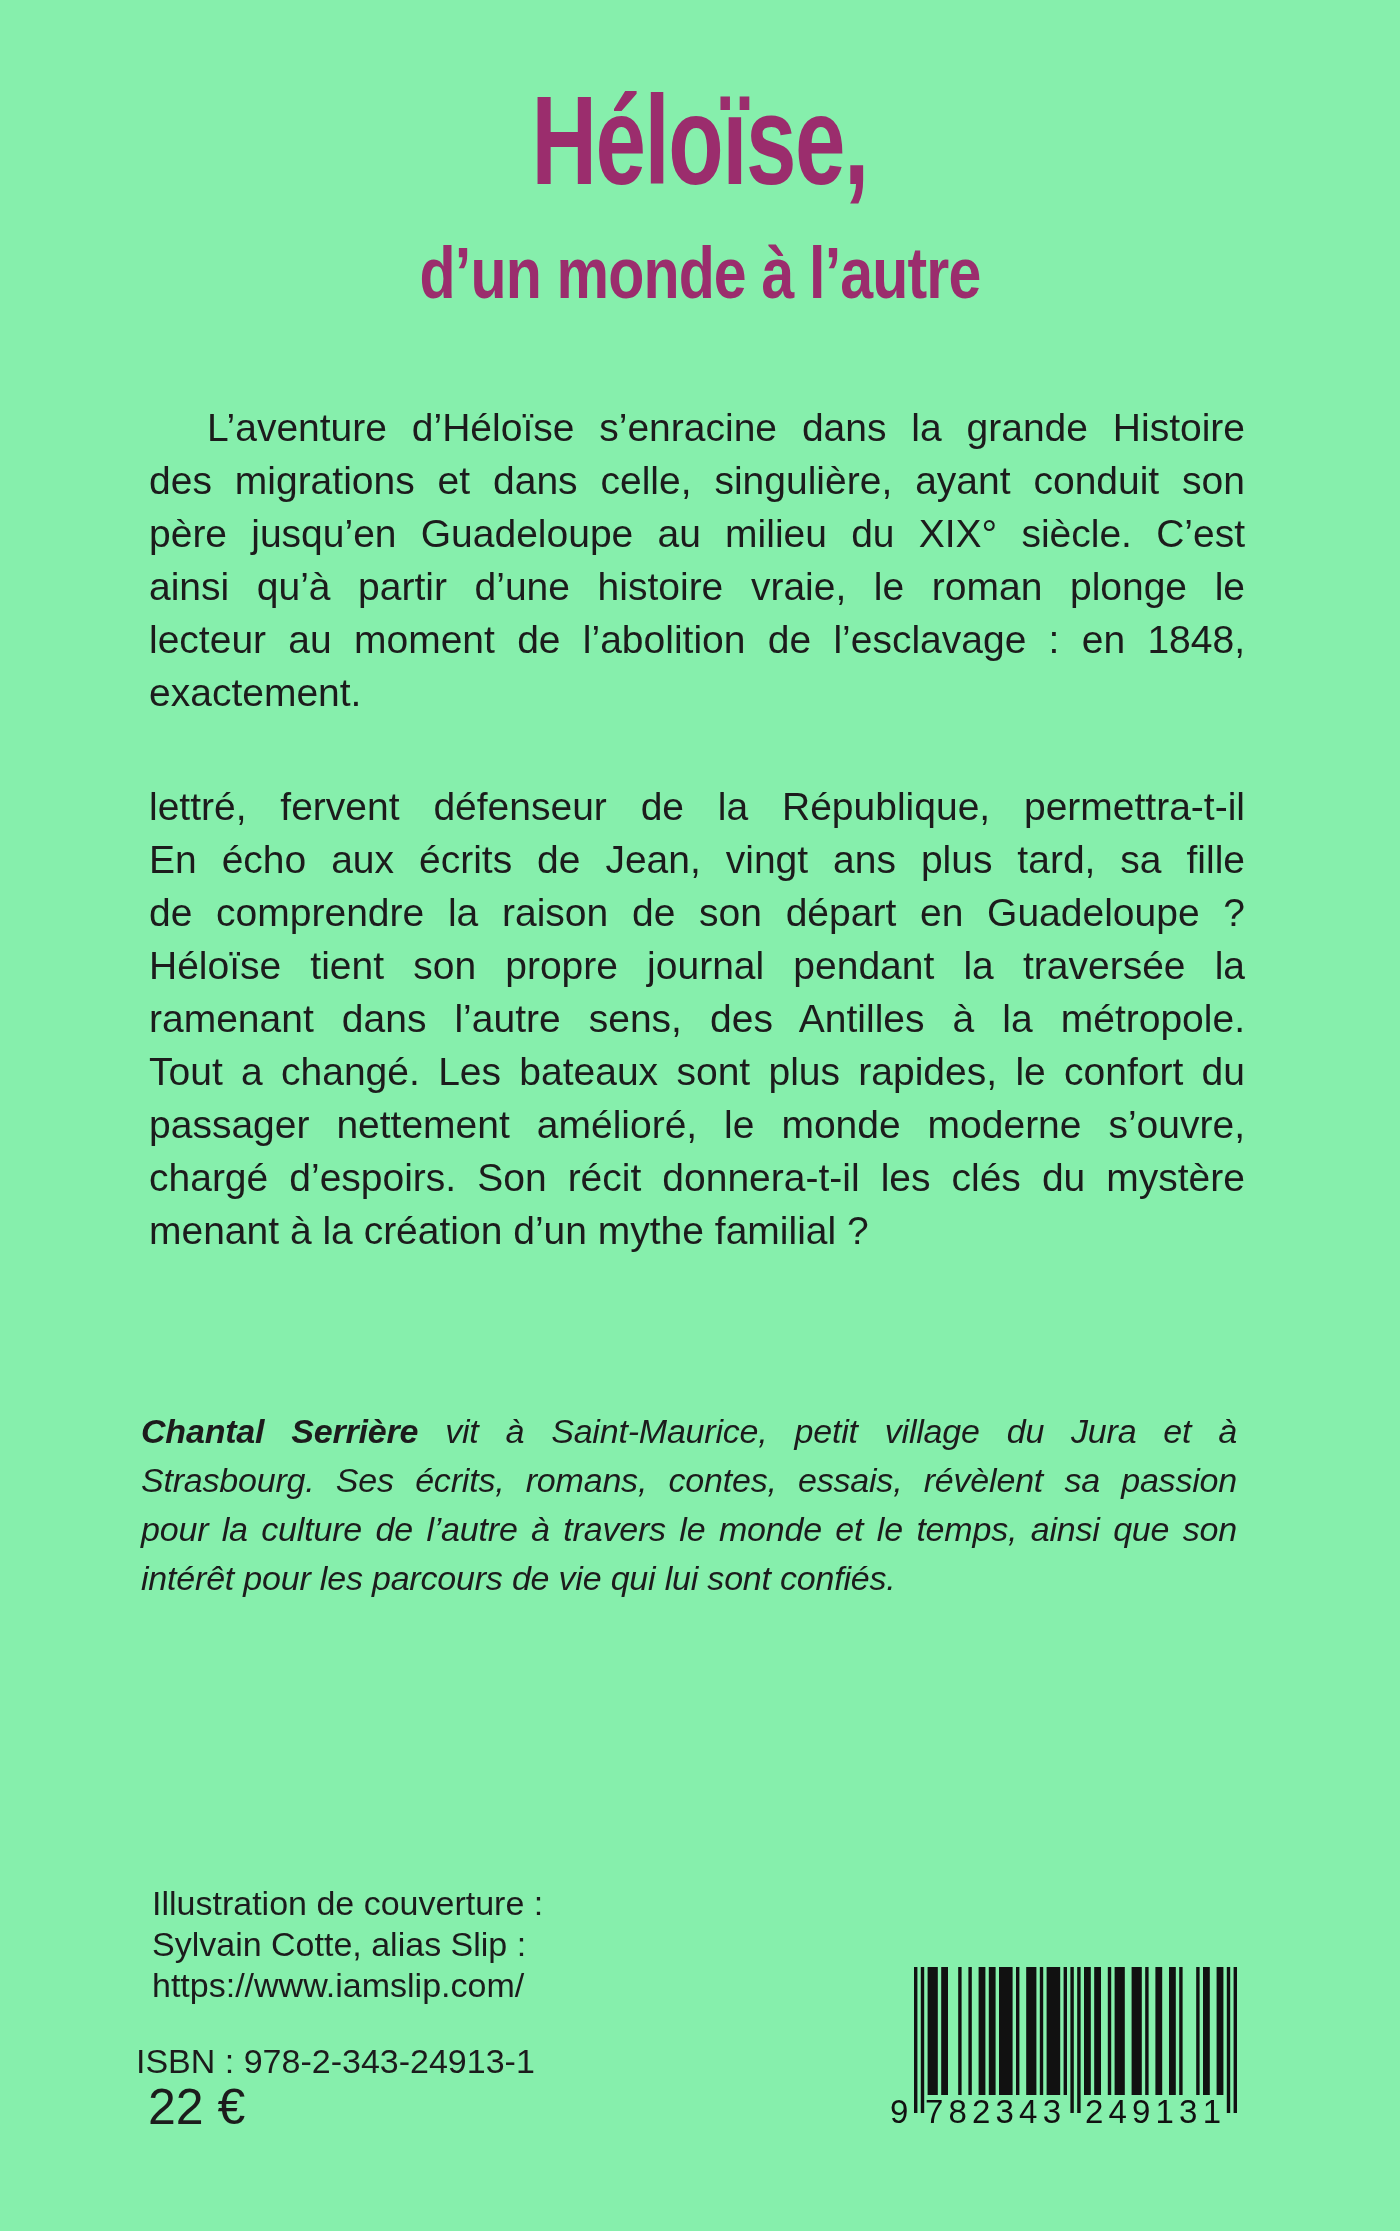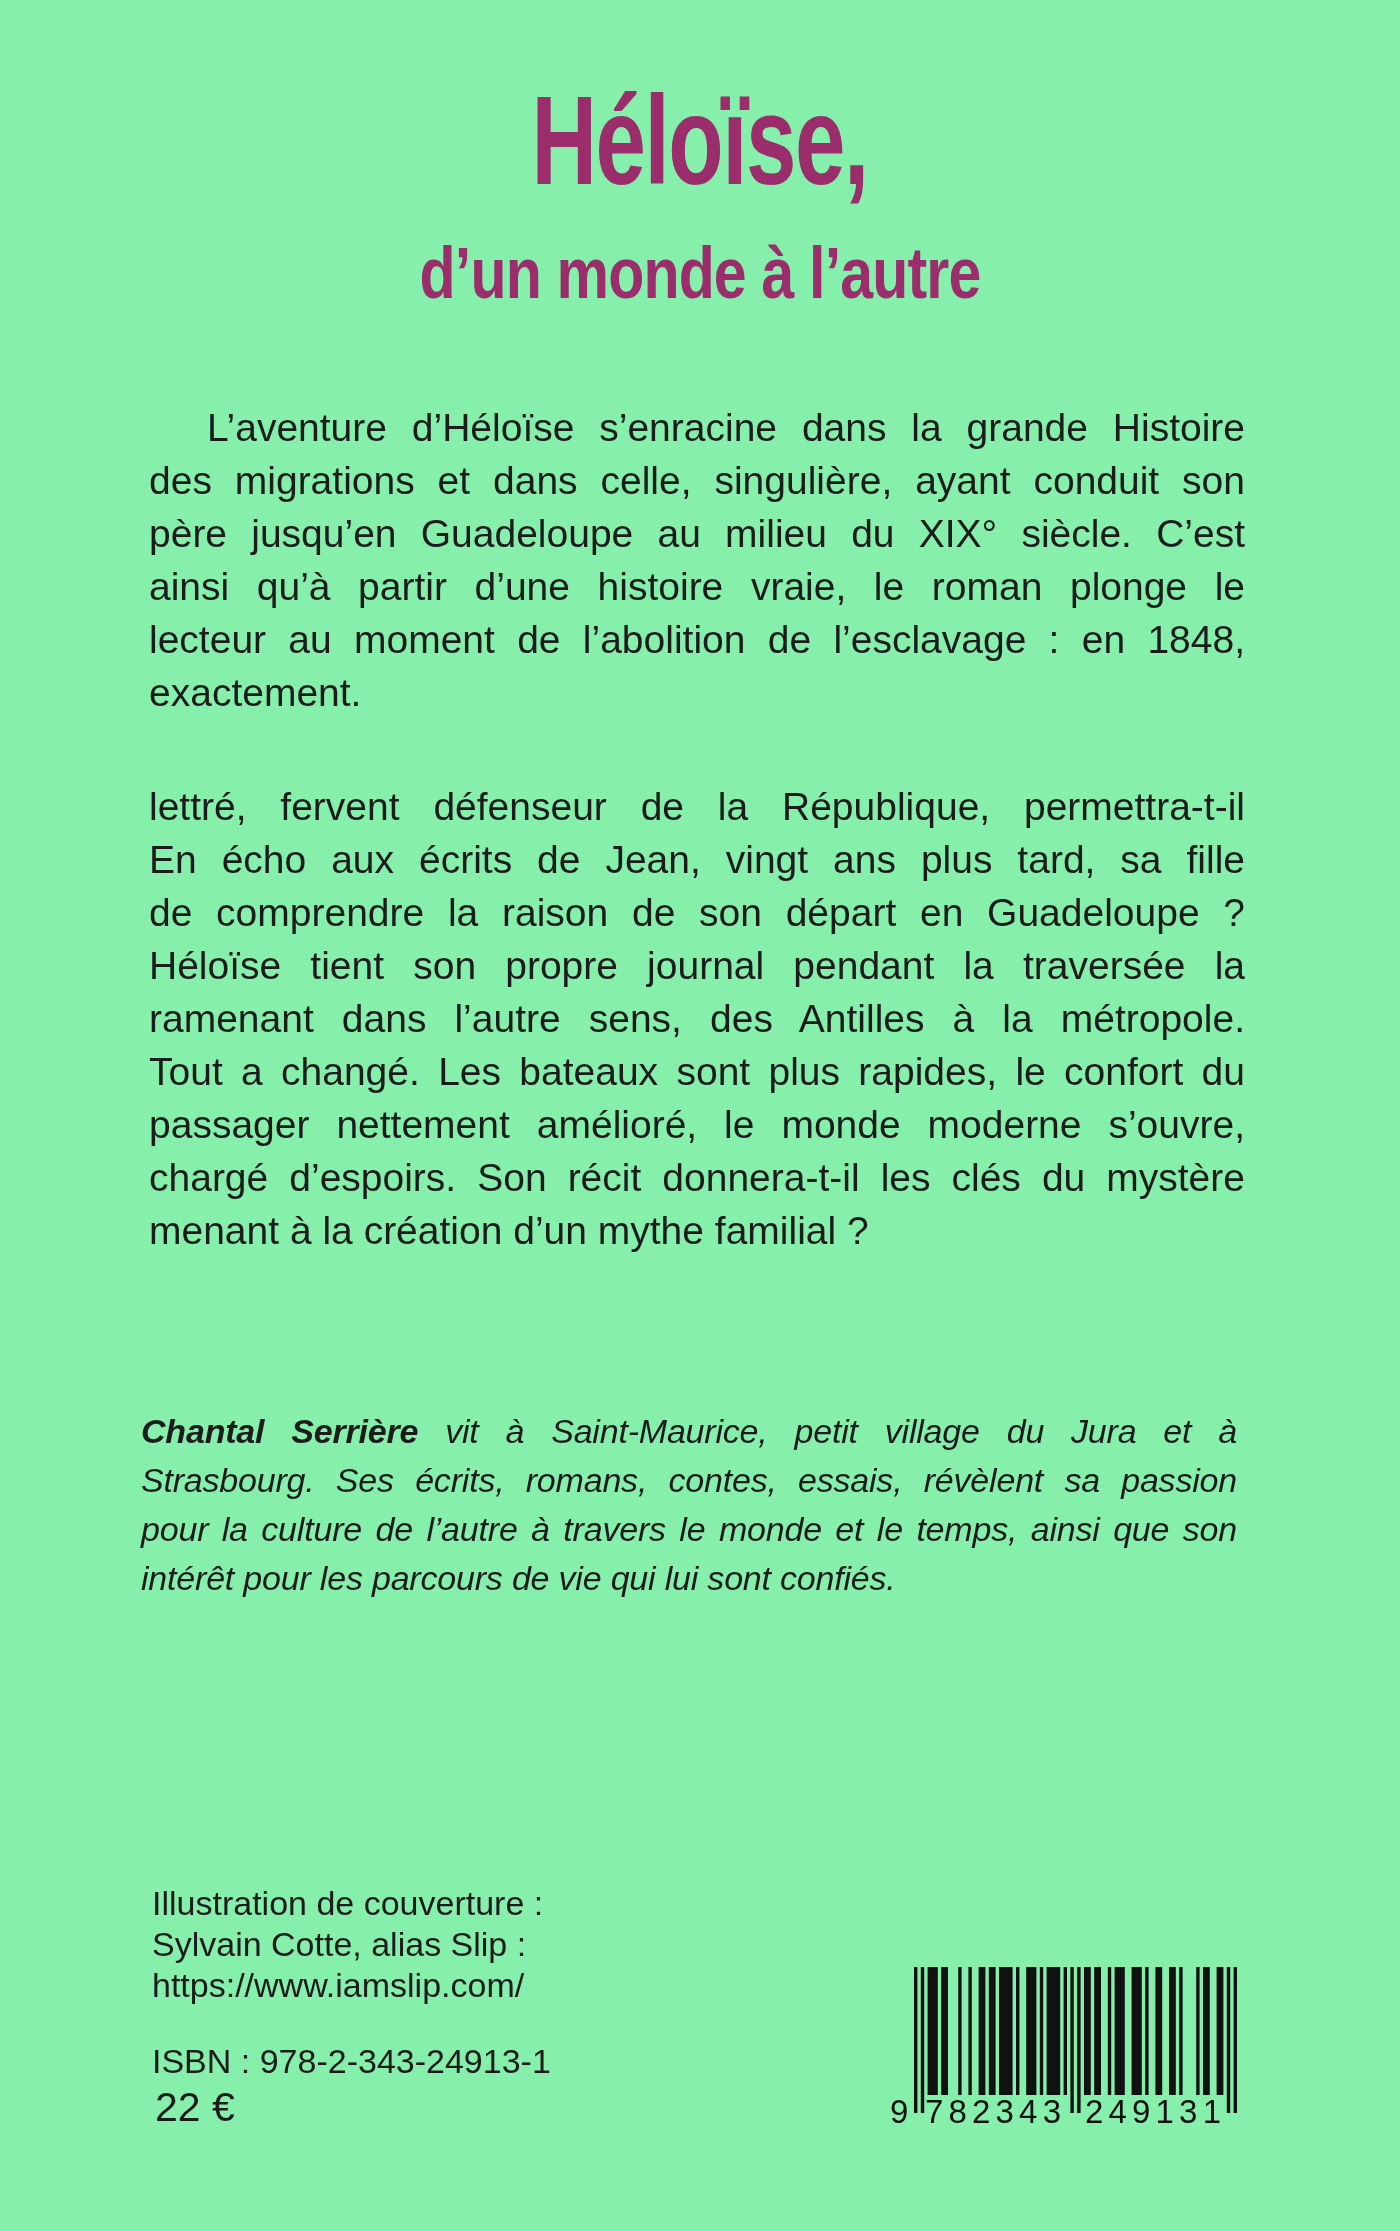--- a/index.html
+++ b/index.html
@@ -18,22 +18,22 @@
   .para2{margin-top:61px}
   .line{text-align:justify;text-align-last:justify}
   .line.last{text-align-last:left}
   .line.indent{text-indent:58px}
 
   #bio{position:absolute;left:141px;top:1407px;width:1096px;
        font-size:34px;line-height:49px;font-style:italic;letter-spacing:-0.2px}
   #bio b{font-weight:bold}
 
   #credits{position:absolute;left:152px;top:1883px;font-size:34px;line-height:41px}
-  #isbn{position:absolute;left:152px;top:2041px;font-size:34px;line-height:41px}
-  #price{position:absolute;left:155px;top:2083px;font-size:41px;line-height:48px}
+  #isbn{position:absolute;left:136px;top:2041px;font-size:34px;line-height:41px}
+  #price{position:absolute;left:148px;top:2083px;font-size:50px;line-height:48px}
 
   #barcode{position:absolute;left:884px;top:1967px;width:360px;height:162px}
   #barcode svg{display:block}
   #barcode text{font-family:"Liberation Sans",sans-serif;fill:#111}
 </style>
 </head>
 <body>
 
 <div id="page">
 

